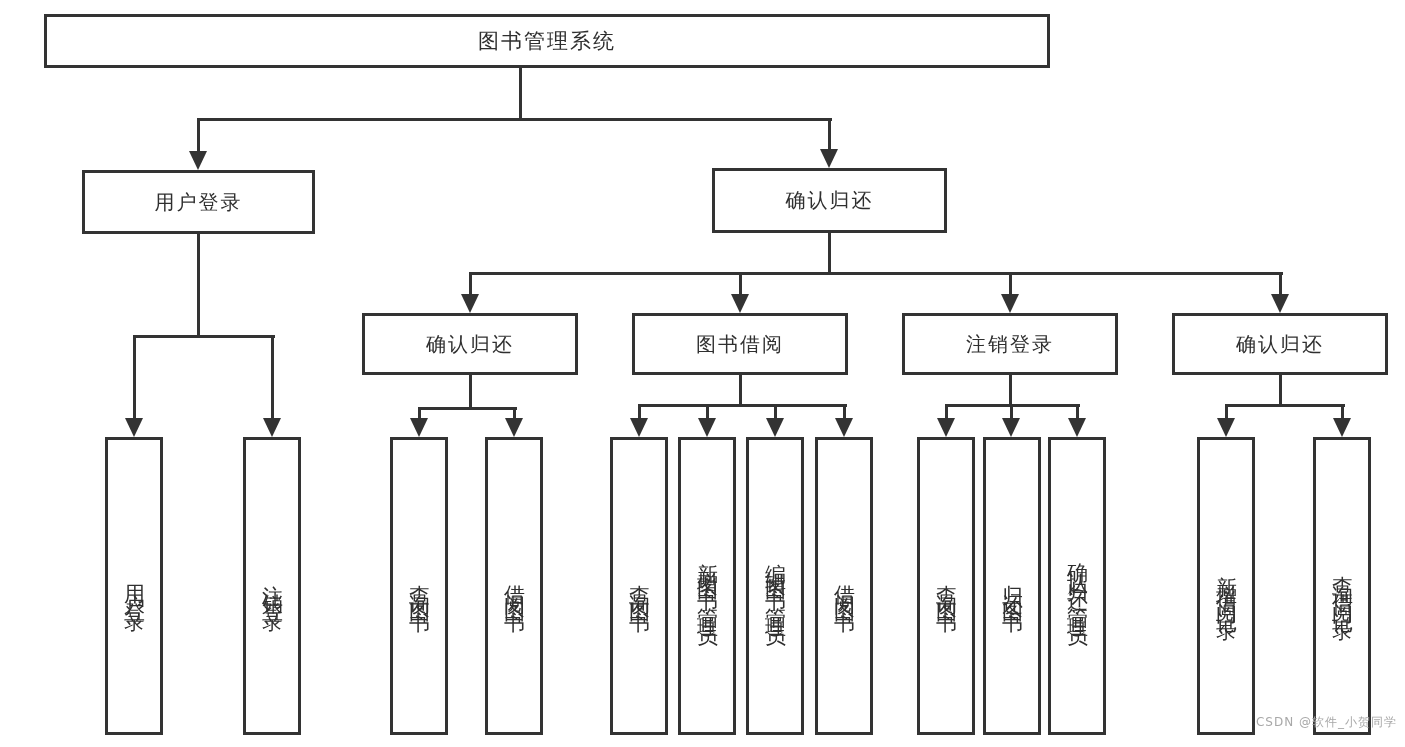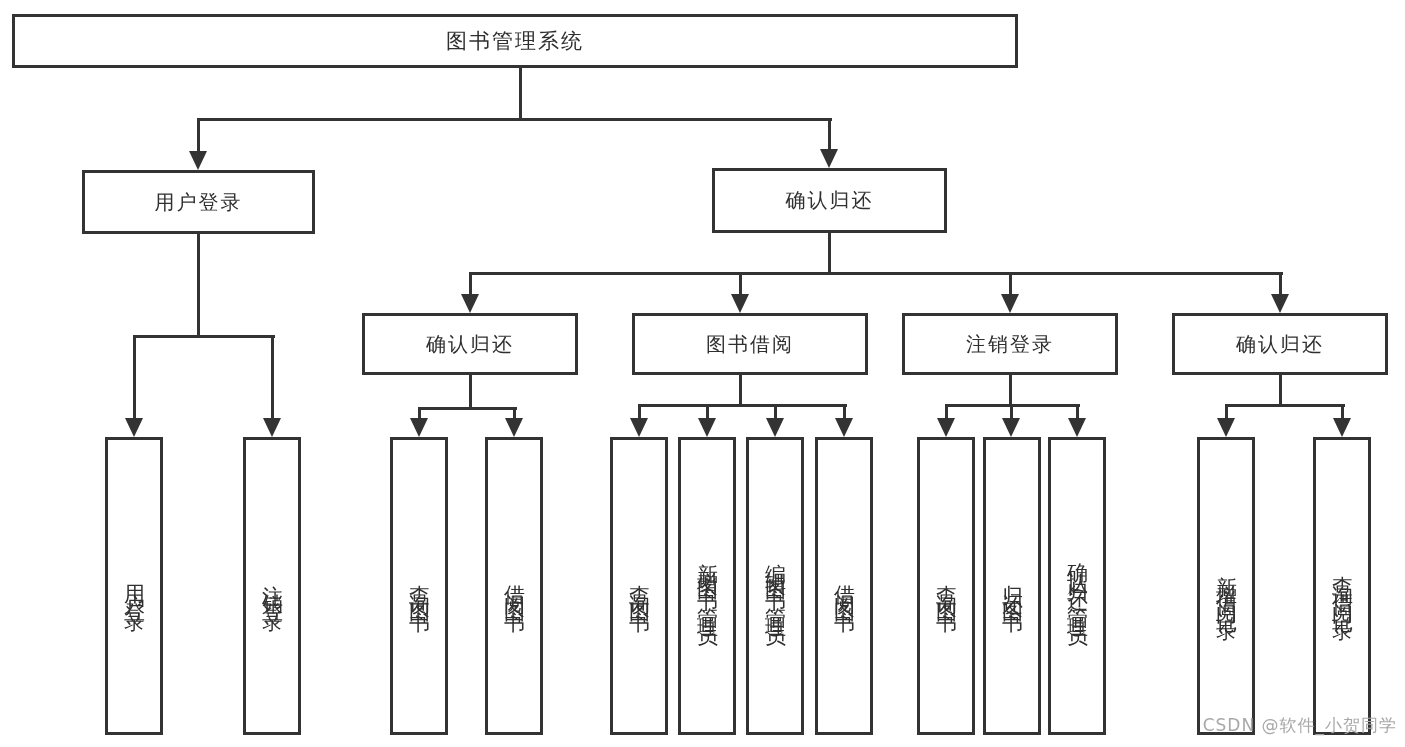--- a/index.html
+++ b/index.html
@@ -6,39 +6,39 @@
   .stage {
     position:relative; width:1405px; height:747px; background:#ffffff;
     font-family:"DejaVu Sans","Liberation Sans",sans-serif; color:#2f2f2f;
     overflow:hidden;
   }
   .node {
     position:absolute; box-sizing:border-box; border:3px solid #333333;
     background:#ffffff; display:flex; align-items:center; justify-content:center;
     font-size:20px; letter-spacing:2px; white-space:nowrap;
   }
-  .root-node { font-size:21px; }
+  .root-node { font-size:21px;margin-left:32px; }
   .leaf {
     position:absolute; top:437px; width:58px; height:298px; box-sizing:border-box;
     border:3px solid #333333; background:#ffffff;
     display:flex; align-items:center; justify-content:center;
   }
   .vtext {
     writing-mode:vertical-rl; text-orientation:mixed;
     font-size:21px; letter-spacing:9px; line-height:1; color:#2f2f2f;
   }
   .vl { position:absolute; width:3px; background:#333333; }
   .hl { position:absolute; height:3px; background:#333333; }
   .ar {
     position:absolute; width:0; height:0;
     border-left:9px solid transparent; border-right:9px solid transparent;
     border-top:19px solid #333333;
   }
   .watermark {
-    position:absolute; top:714px; right:8px; font-size:17px;
+    position:absolute; top:714px; right:8px; font-size:12px;
     color:#a8a8a8; letter-spacing:1px; z-index:5; white-space:nowrap;
   }
 </style>
 </head>
 <body>
 
 <div class="stage">
 
   <div class="node root-node" style="left:12px;top:14px;width:1006px;height:54px">图书管理系统</div>
 
@@ -64,21 +64,21 @@
   <div class="vl" style="left:469px;top:272px;height:30px"></div>
   <i class="ar" style="left:461px;top:294px"></i>
   <div class="vl" style="left:739px;top:272px;height:30px"></div>
   <i class="ar" style="left:731px;top:294px"></i>
   <div class="vl" style="left:1009px;top:272px;height:30px"></div>
   <i class="ar" style="left:1001px;top:294px"></i>
   <div class="vl" style="left:1279px;top:272px;height:30px"></div>
   <i class="ar" style="left:1271px;top:294px"></i>
 
   <div class="node" style="left:362px;top:313px;width:216px;height:62px">确认归还</div>
-  <div class="node" style="left:632px;top:313px;width:236px;height:62px">图书借阅</div>
+  <div class="node" style="left:632px;top:313px;width:216px;height:62px">图书借阅</div>
   <div class="node" style="left:902px;top:313px;width:216px;height:62px">注销登录</div>
   <div class="node" style="left:1172px;top:313px;width:216px;height:62px">确认归还</div>
 
   <div class="vl" style="left:469px;top:373px;height:37px"></div>
   <div class="hl" style="left:418px;top:407px;width:99px"></div>
   <div class="vl" style="left:418px;top:407px;height:17px"></div>
   <i class="ar" style="left:410px;top:418px"></i>
   <div class="vl" style="left:513px;top:407px;height:17px"></div>
   <i class="ar" style="left:505px;top:418px"></i>
 

